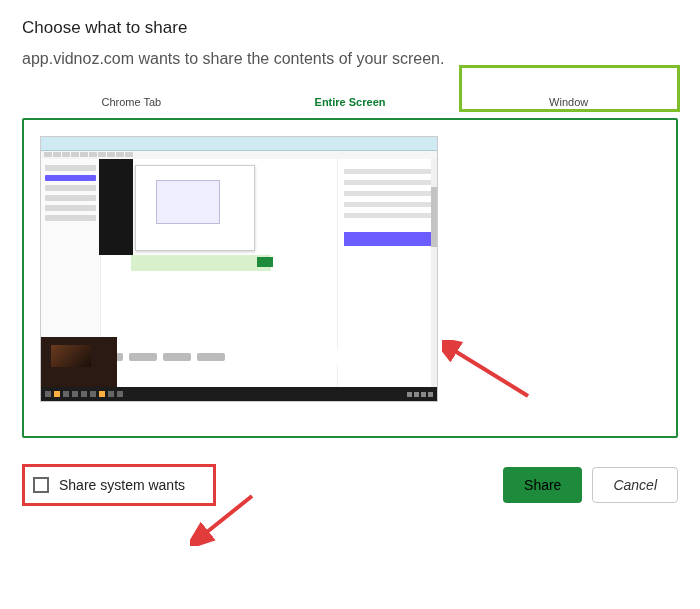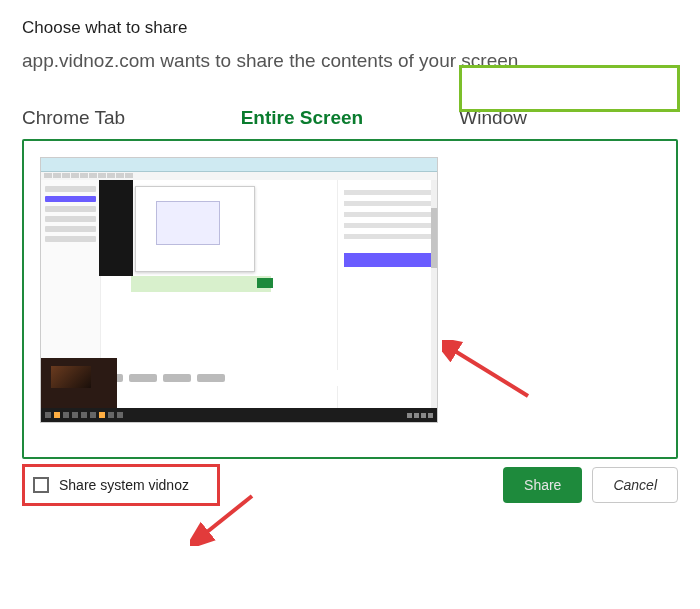--- a/index.html
+++ b/index.html
@@ -1,21 +1,21 @@
 <!DOCTYPE html>
 <html><head>
 <meta charset="utf-8">
 <style>
   * { box-sizing: border-box; margin: 0; padding: 0; }
   html, body { width: 700px; height: 609px; font-family: "Segoe UI", Arial, sans-serif; background: #fff; }
   .dialog { width: 700px; height: 524px; padding: 18px 22px 0 22px; position: relative; }
   .title { font-size: 17px; color: #1f1f1f; font-weight: 500; margin-bottom: 12px; }
-  .subtitle { font-size: 19px; color: #555; margin-bottom: 25px; }
+  .subtitle { font-size: 16px; color: #555; margin-bottom: 18px; }
   .tabs { display: flex; width: 100%; }
-  .tab { flex: 1; font-size: 19px; padding: 10px 0; color: #444; cursor: pointer; }
+  .tab { flex: 1; text-align: center; font-size: 11px; padding: 10px 0; color: #444; cursor: pointer; }
   .tab.active { color: #0a7c2e; font-weight: 600; }
   .active-highlight {
     position: absolute;
     border: 3px solid #7CBF2A;
     pointer-events: none;
   }
   .preview-area {
     border: 2px solid #1e8a3c;
     border-radius: 2px;
     width: 100%;
@@ -75,21 +75,21 @@
   }
   .checkbox {
     width: 16px; height: 16px;
     border: 2px solid #666;
     background: #fff;
     display: inline-block;
   }
   .audio-label { font-size: 14px; color: #222; }
   .buttons { margin-left: auto; display: flex; gap: 10px; }
   .btn { font-size: 14px; padding: 9px 20px; border-radius: 4px; cursor: pointer; border: 1px solid transparent; font-weight: 500;}
-  .btn-primary { background: #1e8a3c; color: #e5e5e5; }
+  .btn-primary { background: #1e8a3c; color: #000000; }
   .btn-secondary { background: #fff; color: #333; border-color: #c8c8c8; font-style: italic; }
 
   .arrow { position: absolute; pointer-events: none; }
   .arrow svg { display: block; }
 </style>
 </head>
 <body>
 
 <div class="dialog">
 
@@ -192,21 +192,21 @@
             <path d="M0,0 L0,6 L8,3 z" fill="#E23B3B"></path>
           </marker>
         </defs>
       <line x1="62" y1="6" x2="12" y2="46" stroke="#E23B3B" stroke-width="4" marker-end="url(#ah2)"></line>
     </svg>
   </div>
 
   <div class="footer">
     <div class="audio-box">
       <span class="checkbox"></span>
-      <span class="audio-label">Share system vidnoz</span>
+      <span class="audio-label">Share system wants</span>
     </div>
     <div class="buttons">
       <div class="btn btn-primary">Share</div>
       <div class="btn btn-secondary">Cancel</div>
     </div>
   </div>
 
 </div>
 
 </body></html>

